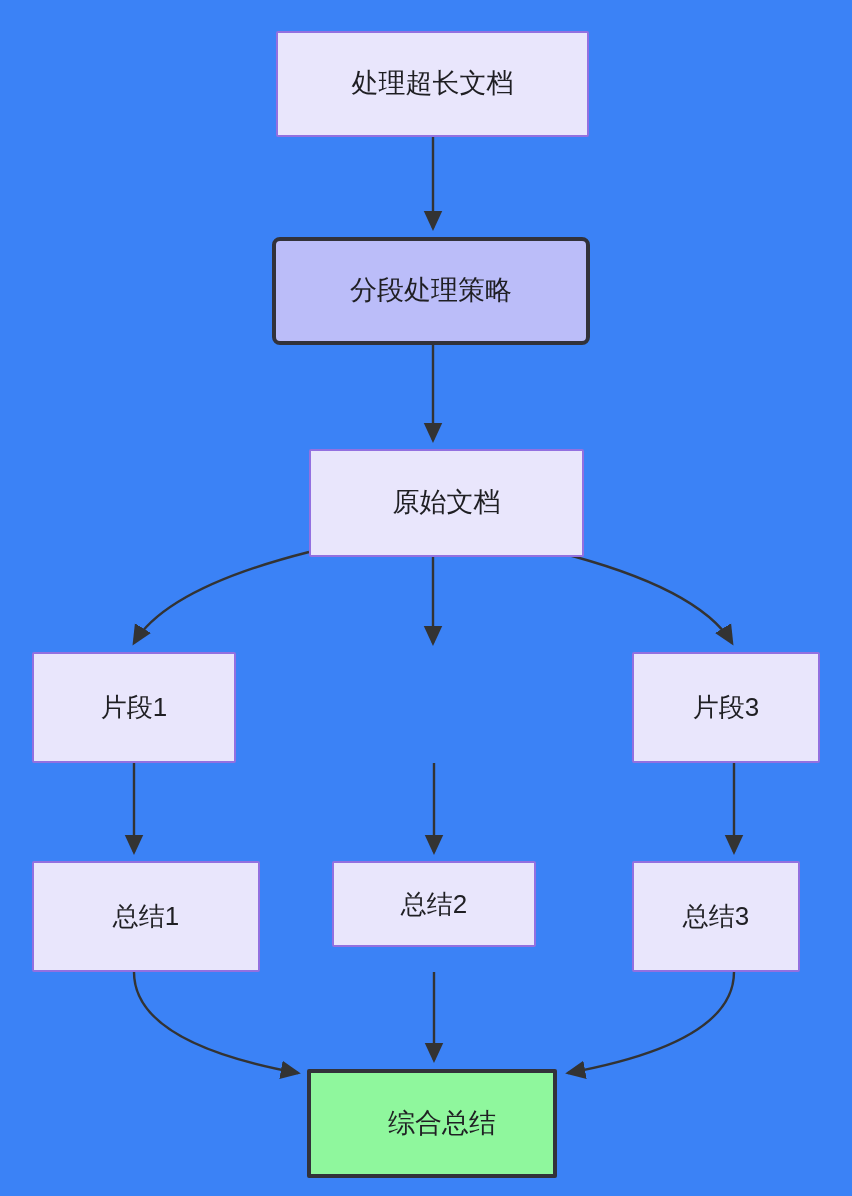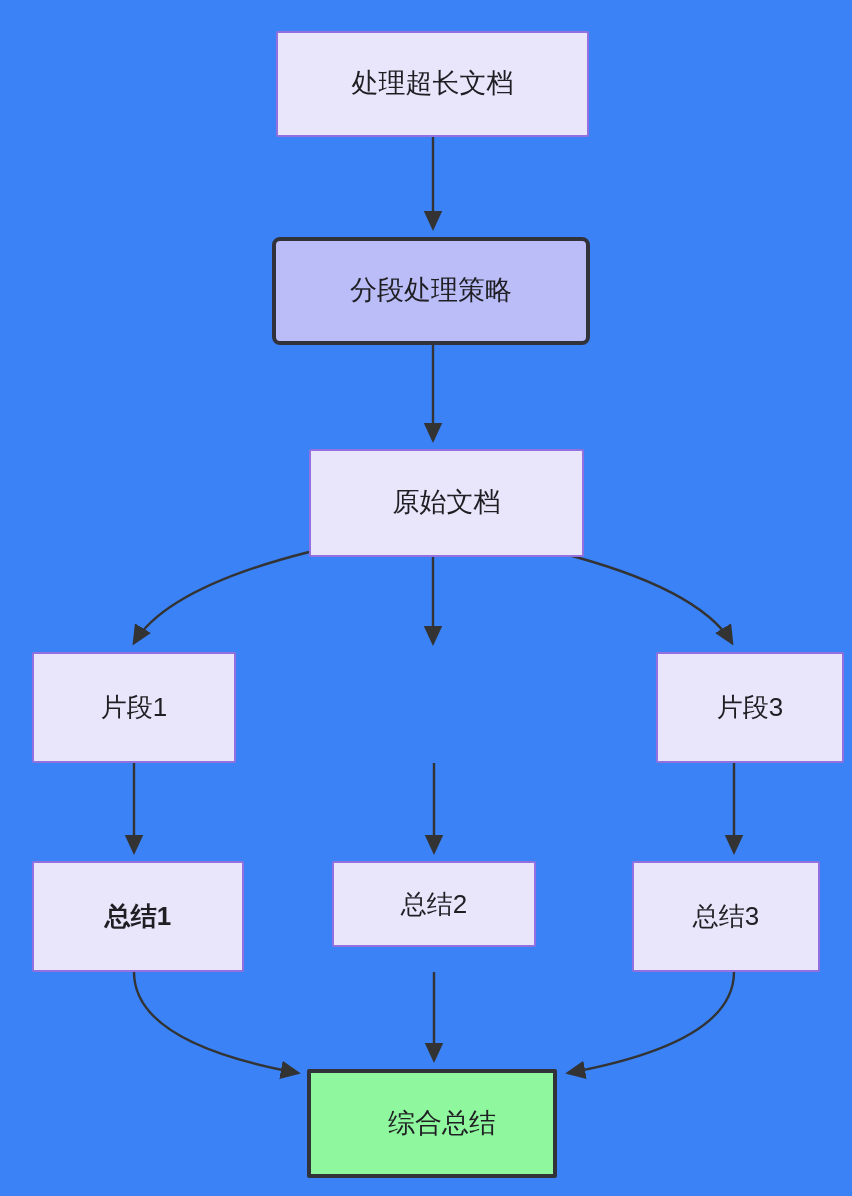--- a/index.html
+++ b/index.html
@@ -100,33 +100,33 @@
 
   <div class="node style-lavender" style="left: 309px; top: 449px; width: 275px; height: 108px;">
     <span class="node-label">原始文档</span>
   </div>
 
   <div class="node style-lavender size-sm" style="left: 32px; top: 652px; width: 204px; height: 111px;">
     <span class="node-label">片段1</span>
   </div>
 
 
-  <div class="node style-lavender size-sm" style="left: 632px; top: 652px; width: 188px; height: 111px; margin-left: 24px;">
+  <div class="node style-lavender size-sm" style="left: 632px; top: 652px; width: 188px; height: 111px;">
     <span class="node-label">片段3</span>
   </div>
 
-  <div class="node style-lavender size-sm" style="left: 32px; top: 861px; width: 212px; height: 111px; font-weight: bold;">
+  <div class="node style-lavender size-sm" style="left: 32px; top: 861px; width: 228px; height: 111px;">
     <span class="node-label">总结1</span>
   </div>
 
   <div class="node style-lavender size-sm" style="left: 332px; top: 861px; width: 204px; height: 86px;">
     <span class="node-label">总结2</span>
   </div>
 
-  <div class="node style-lavender size-sm" style="left: 632px; top: 861px; width: 188px; height: 111px;">
+  <div class="node style-lavender size-sm" style="left: 632px; top: 861px; width: 168px; height: 111px;">
     <span class="node-label">总结3</span>
   </div>
 
   <div class="node style-final" style="left: 307px; top: 1069px; width: 250px; height: 109px;">
     <span class="node-label">综合总结</span>
   </div>
 
 </div>
 
 </body></html>

